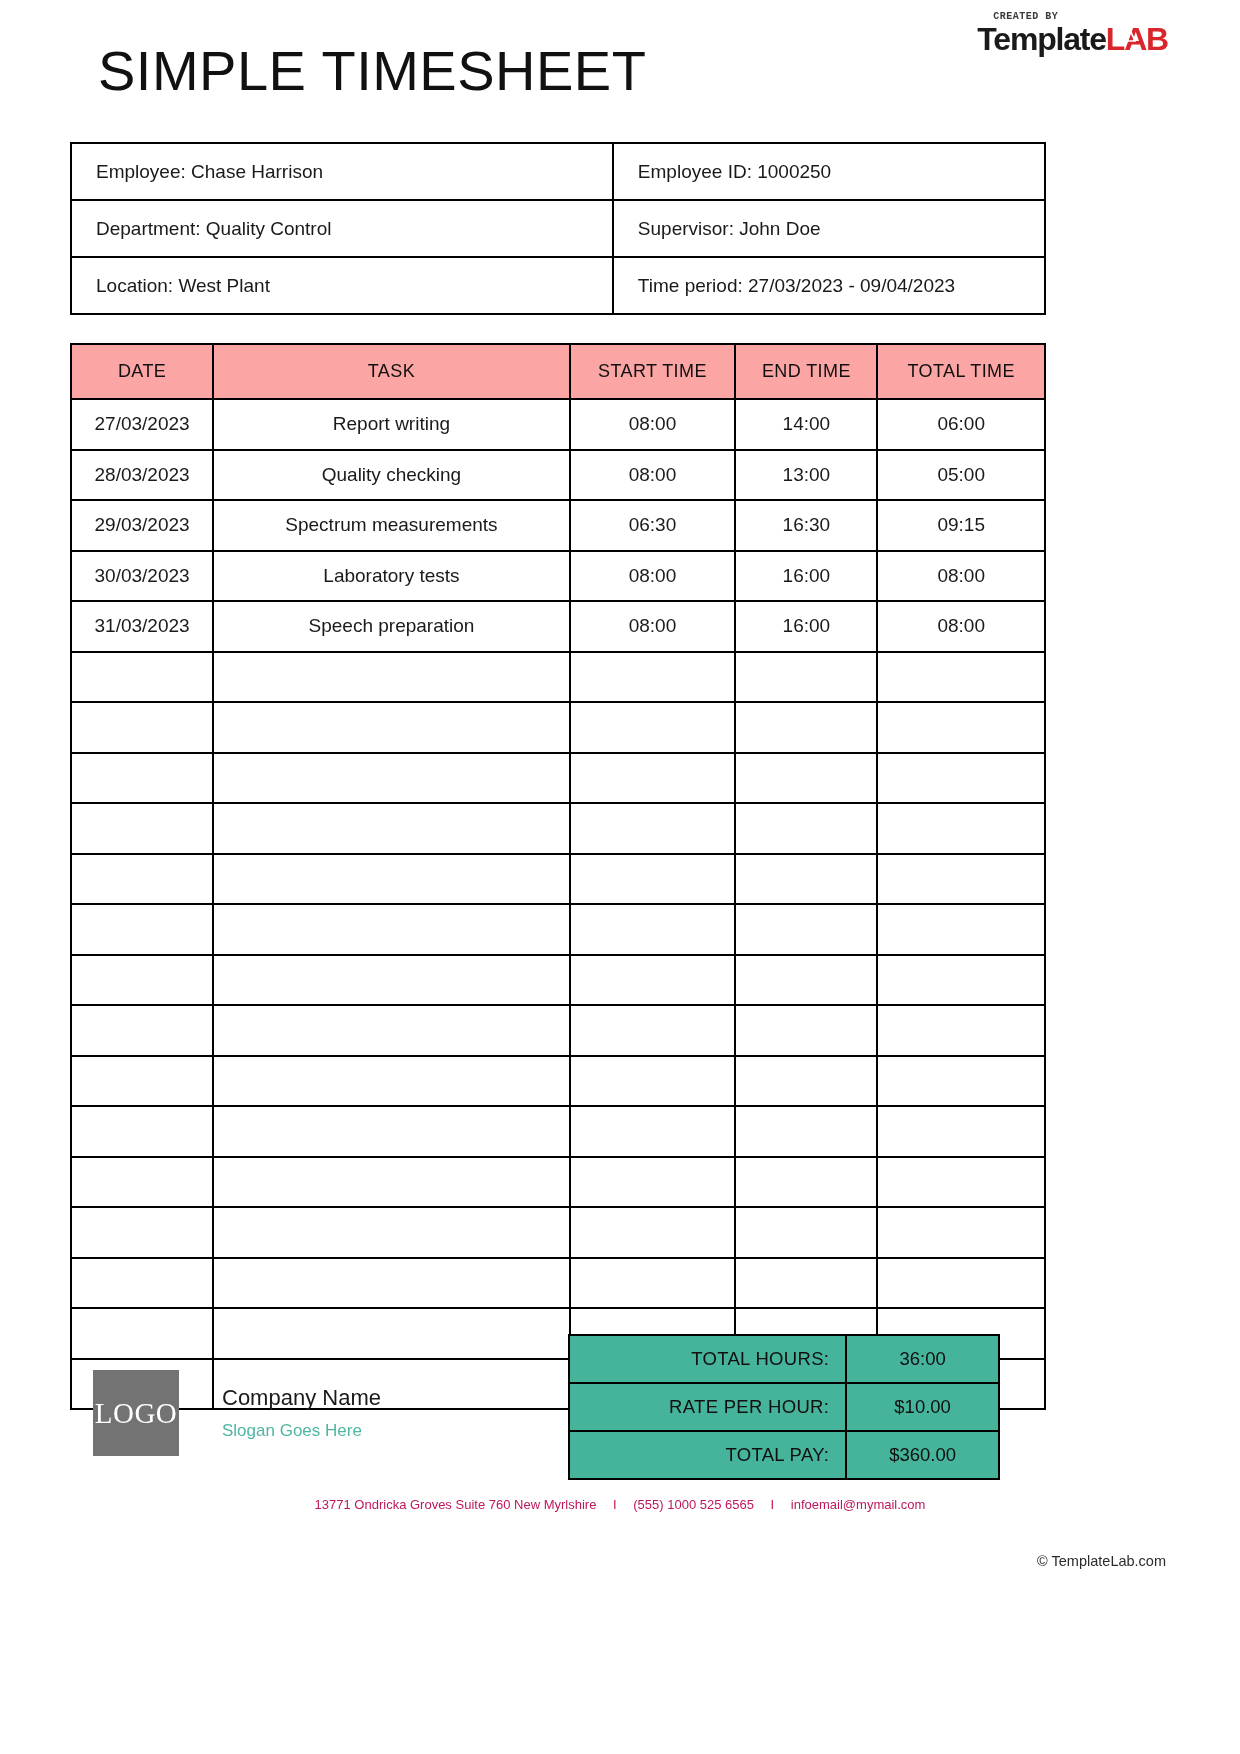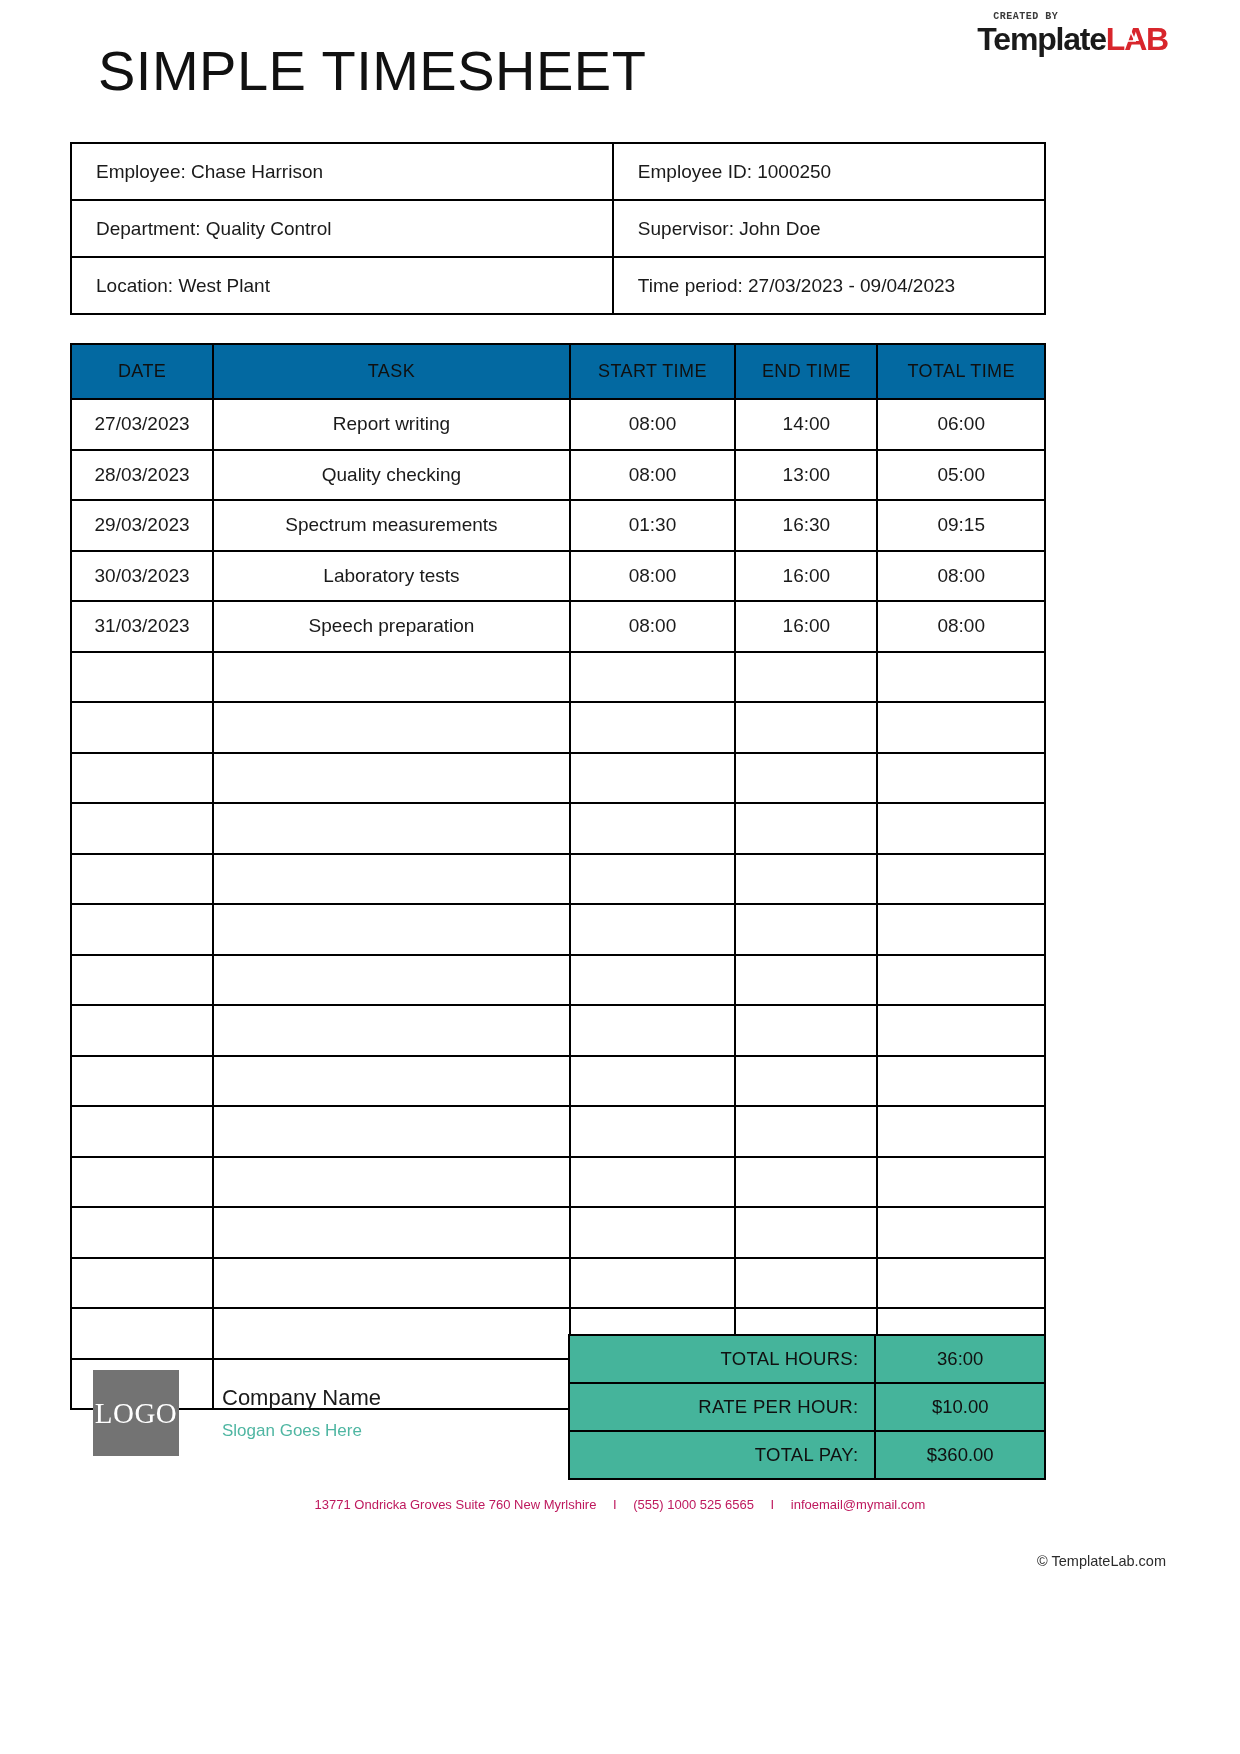--- a/index.html
+++ b/index.html
@@ -96,21 +96,21 @@
     border-collapse: collapse;
     table-layout: fixed;
   }
   .sheet-table th,
   .sheet-table td {
     border: 2px solid #000000;
     text-align: center;
     vertical-align: middle;
   }
   .sheet-table th {
-    background: #0369a1;
+    background: #fca5a5;
     height: 51px;
     font-size: 18px;
     font-weight: normal;
     letter-spacing: 0.4px;
     color: #101010;
   }
   .sheet-table td {
     height: 46.5px;
     font-size: 19px;
     color: #1a1a1a;
@@ -119,21 +119,21 @@
   .col-task  { width: 36.6%; }
   .col-start { width: 17.0%; }
   .col-end   { width: 14.6%; }
   .col-total { width: 17.2%; }
 
   
   .summary {
     position: absolute;
     left: 568px;
     top: 1334px;
-    width: 478px;
+    width: 432px;
     border-collapse: collapse;
     table-layout: fixed;
     padding-left: 16px;
   }
   .summary td {
     border: 2px solid #000000;
     background: #45b49b;
     height: 44px;
     font-size: 18.5px;
     color: #101010;
@@ -267,21 +267,21 @@
         <tr>
           <td>28/03/2023</td>
           <td>Quality checking</td>
           <td>08:00</td>
           <td>13:00</td>
           <td>05:00</td>
         </tr>
         <tr>
           <td>29/03/2023</td>
           <td>Spectrum measurements</td>
-          <td>01:30</td>
+          <td>06:30</td>
           <td>16:30</td>
           <td>09:15</td>
         </tr>
         <tr>
           <td>30/03/2023</td>
           <td>Laboratory tests</td>
           <td>08:00</td>
           <td>16:00</td>
           <td>08:00</td>
         </tr>

